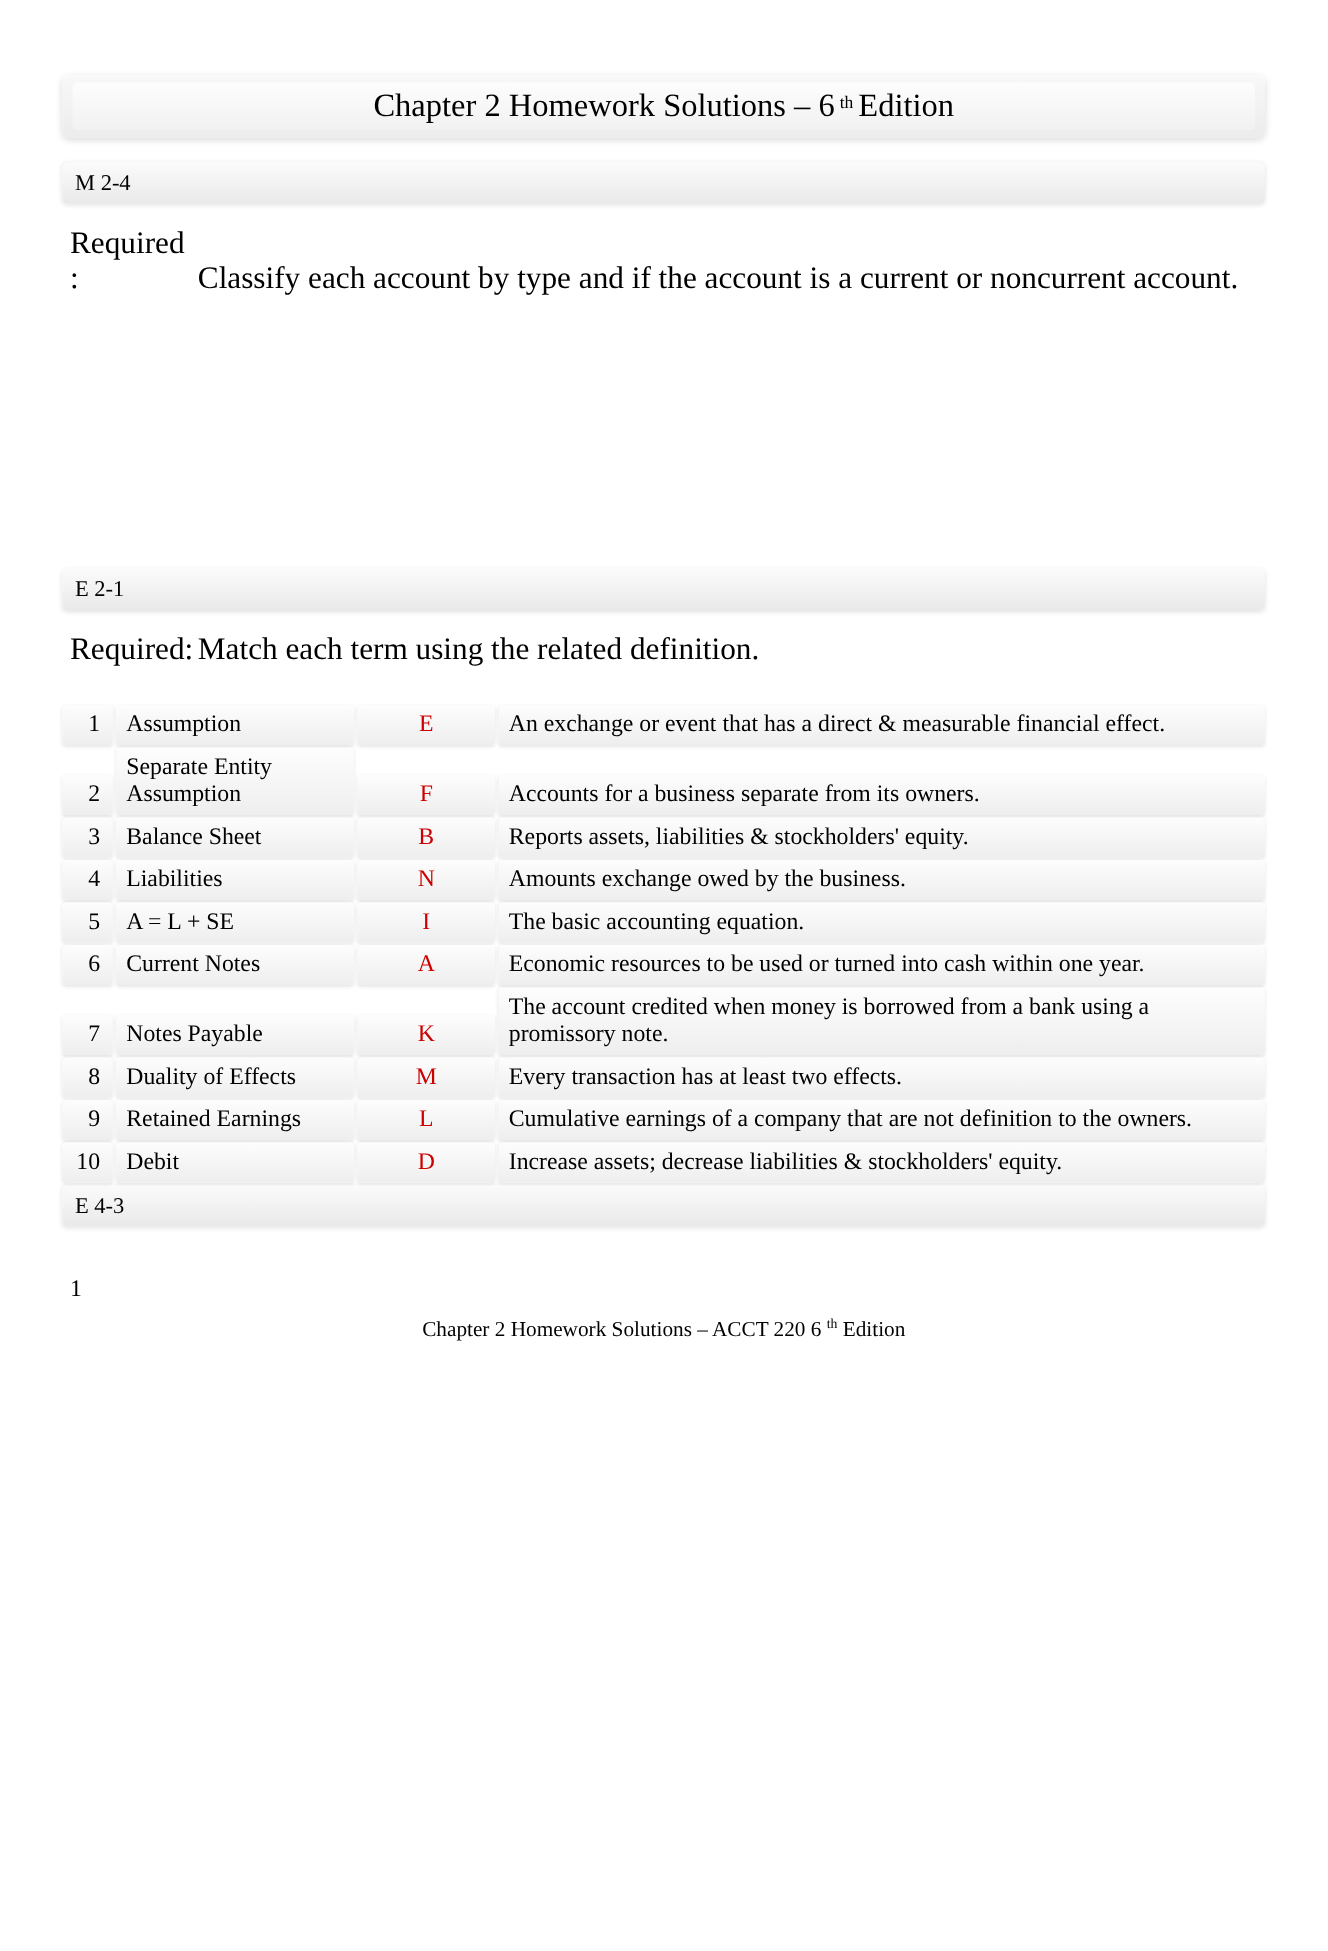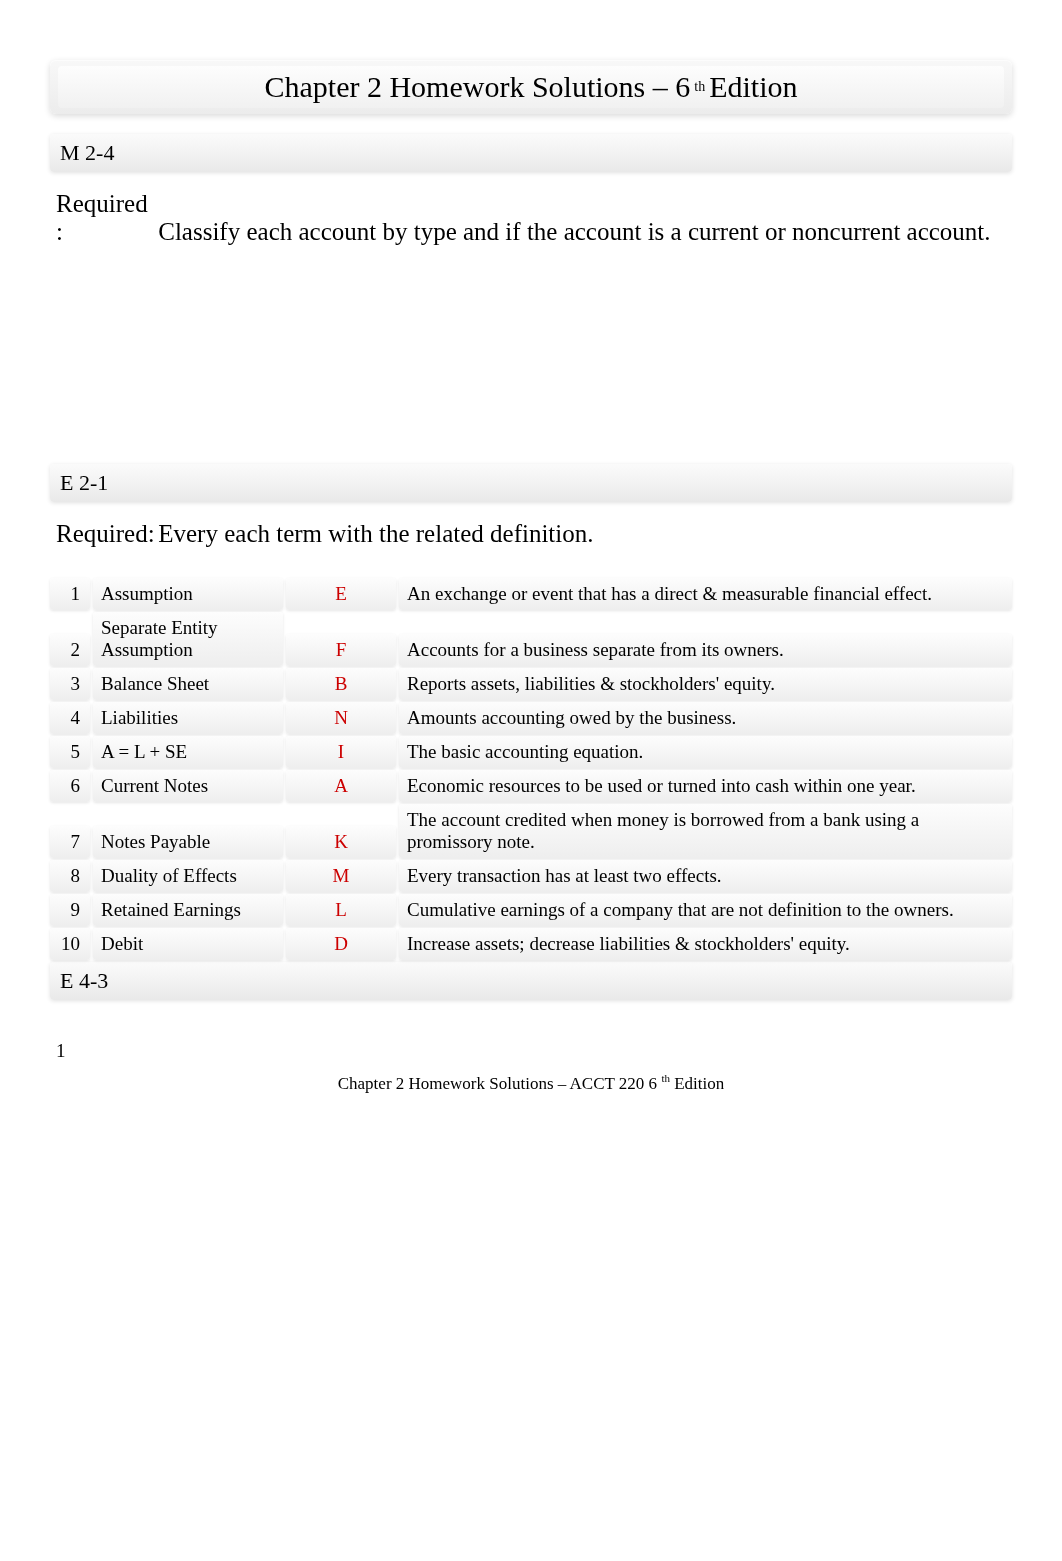--- a/index.html
+++ b/index.html
@@ -25,36 +25,36 @@
       padding: 6px 8px;
       margin-bottom: 20px;
       text-align: center;
     }
     .title-inner {
       background: linear-gradient(to bottom, #fdfdfd, #f1f1f1);
       border-radius: 4px;
       padding: 4px 0;
     }
     .title-text {
-      font-size: 30px;
+      font-size: 26px;
       color: #000;
       display: inline;
     }
     .title-sup {
       font-size: 14px;
       vertical-align: super;
       color: #000;
     }
     .section-header {
       background: linear-gradient(to bottom, #fbfbfb, #e9e9e9);
       border-radius: 4px;
       box-shadow: 0 1px 4px rgba(0,0,0,0.12);
       padding: 6px 10px;
       margin-bottom: 18px;
-      font-size: 22px;
+      font-size: 18px;
       color: #000;
     }
     .required-line {
       font-size: 25px;
       color: #000;
       margin-bottom: 18px;
       padding-left: 6px;
     }
     .required-label {
       display: inline-block;
@@ -138,21 +138,21 @@
     <span class="required-label">Required :</span>
     <span>Classify each account by type and if the account is a current or noncurrent account.</span>
   </div>
 
   <div class="spacer-large"></div>
 
   <div class="section-header">E 2-1</div>
 
   <div class="required-line">
     <span class="required-label">Required:</span>
-    <span>Every each term with the related definition.</span>
+    <span>Match each term using the related definition.</span>
   </div>
 
   <div class="match-table">
     <div class="match-row">
       <div class="match-cell col-num">1</div>
       <div class="match-cell col-term">Assumption</div>
       <div class="match-cell col-letter">E</div>
       <div class="match-cell col-def">An exchange or event that has a direct &amp; measurable financial effect.</div>
     </div>
     <div class="match-row">
@@ -164,21 +164,21 @@
     <div class="match-row">
       <div class="match-cell col-num">3</div>
       <div class="match-cell col-term">Balance Sheet</div>
       <div class="match-cell col-letter">B</div>
       <div class="match-cell col-def">Reports assets, liabilities &amp; stockholders' equity.</div>
     </div>
     <div class="match-row">
       <div class="match-cell col-num">4</div>
       <div class="match-cell col-term">Liabilities</div>
       <div class="match-cell col-letter">N</div>
-      <div class="match-cell col-def">Amounts accounting owed by the business.</div>
+      <div class="match-cell col-def">Amounts exchange owed by the business.</div>
     </div>
     <div class="match-row">
       <div class="match-cell col-num">5</div>
       <div class="match-cell col-term">A = L + SE</div>
       <div class="match-cell col-letter">I</div>
       <div class="match-cell col-def">The basic accounting equation.</div>
     </div>
     <div class="match-row">
       <div class="match-cell col-num">6</div>
       <div class="match-cell col-term">Current Notes</div>

